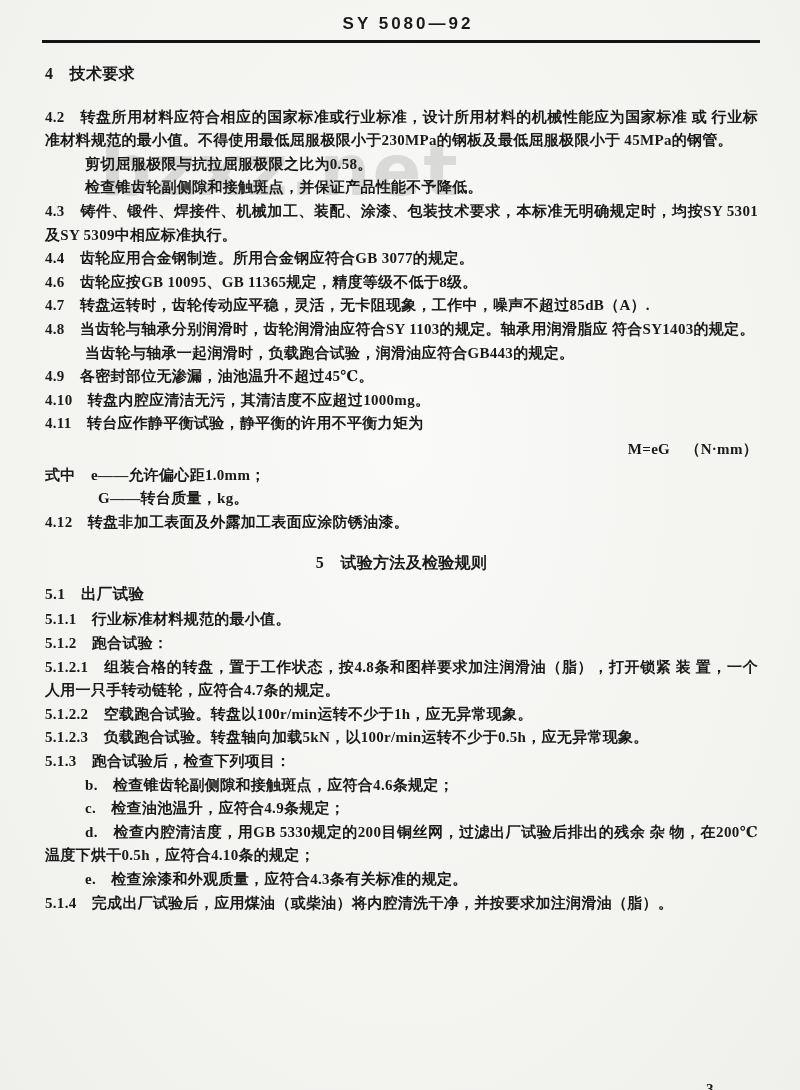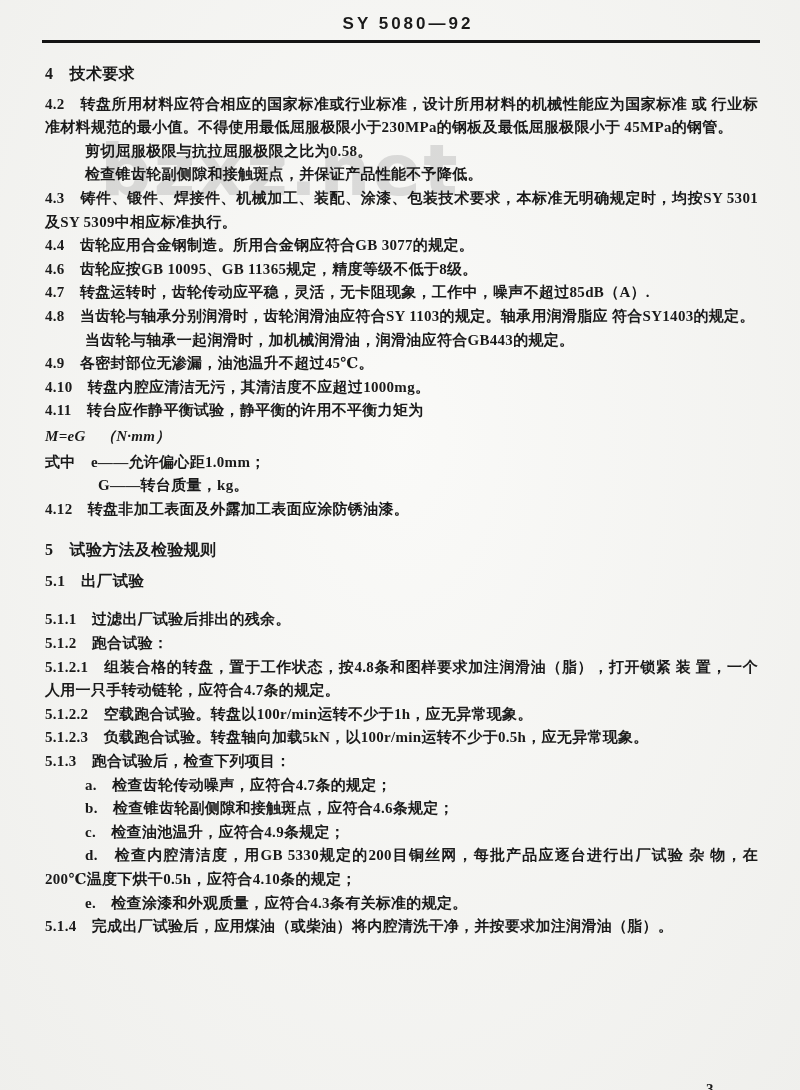--- a/index.html
+++ b/index.html
@@ -44,37 +44,36 @@
     position:absolute;top:43px;left:45px;width:713px;
     z-index:2;
     font-size:15px;
     line-height:23.6px;
     font-weight:600;
     letter-spacing:0.3px;
   }
   .content p{margin:0;text-align:justify;}
   .content p.h1{
     font-weight:700;font-size:16px;
-    margin-top:19px;margin-bottom:7px;
+    margin-top:19px;margin-bottom:20px;
     text-align:left;
   }
   .content p.h1sp{
     font-weight:700;font-size:16px;
     margin-top:17px;margin-bottom:7px;
-    text-align:left;
+    text-align:center;
   }
   .content p.h2{
     font-weight:700;font-size:15.5px;
-    margin-top:7px;margin-bottom:16px;
+    margin-top:7px;margin-bottom:3px;
     text-align:left;
   }
   .content p.ind{text-indent:40px;}
   .content p.ctr{
-    text-align:left;
-    font-style:italic;
+    text-align:right;
     margin:2px 0;
   }
   .content p.def2{text-indent:53px;}
   .footer-pagenum{
     position:absolute;top:1081px;left:706px;
     font-size:15px;font-weight:700;
     z-index:2;
   }
 </style>
 </head>
@@ -92,38 +91,37 @@
   <div class="content">
       <p class="h1">4　技术要求</p>
       <p class="p">4.2　转盘所用材料应符合相应的国家标准或行业标准，设计所用材料的机械性能应为国家标准 或 行业标准材料规范的最小值。不得使用最低屈服极限小于230MPa的钢板及最低屈服极限小于 45MPa的钢管。</p>
       <p class="ind">剪切屈服极限与抗拉屈服极限之比为0.58。</p>
       <p class="ind">检查锥齿轮副侧隙和接触斑点，并保证产品性能不予降低。</p>
       <p class="p">4.3　铸件、锻件、焊接件、机械加工、装配、涂漆、包装技术要求，本标准无明确规定时，均按SY 5301及SY 5309中相应标准执行。</p>
       <p class="p">4.4　齿轮应用合金钢制造。所用合金钢应符合GB 3077的规定。</p>
       <p class="p">4.6　齿轮应按GB 10095、GB 11365规定，精度等级不低于8级。</p>
       <p class="p">4.7　转盘运转时，齿轮传动应平稳，灵活，无卡阻现象，工作中，噪声不超过85dB（A）.</p>
       <p class="p">4.8　当齿轮与轴承分别润滑时，齿轮润滑油应符合SY 1103的规定。轴承用润滑脂应 符合SY1403的规定。</p>
-      <p class="ind">当齿轮与轴承一起润滑时，加机械润滑油，润滑油应符合GB443的规定。</p>
+      <p class="ind">当齿轮与轴承一起润滑时，负载跑合试验，润滑油应符合GB443的规定。</p>
       <p class="p">4.9　各密封部位无渗漏，油池温升不超过45℃。</p>
       <p class="p">4.10　转盘内腔应清洁无污，其清洁度不应超过1000mg。</p>
       <p class="p">4.11　转台应作静平衡试验，静平衡的许用不平衡力矩为</p>
       <p class="ctr">M=eG　（N·mm）</p>
       <p class="p">式中　e——允许偏心距1.0mm；</p>
       <p class="def2">G——转台质量，kg。</p>
       <p class="p">4.12　转盘非加工表面及外露加工表面应涂防锈油漆。</p>
       <p class="h1sp">5　试验方法及检验规则</p>
       <p class="h2">5.1　出厂试验</p>
-      <p class="p">5.1.1　过滤出厂试验后排出的残余。</p>
+      <p class="p">5.1.1　行业标准材料规范的最小值。</p>
       <p class="p">5.1.2　跑合试验：</p>
       <p class="p">5.1.2.1　组装合格的转盘，置于工作状态，按4.8条和图样要求加注润滑油（脂），打开锁紧 装 置，一个人用一只手转动链轮，应符合4.7条的规定。</p>
       <p class="p">5.1.2.2　空载跑合试验。转盘以100r/min运转不少于1h，应无异常现象。</p>
       <p class="p">5.1.2.3　负载跑合试验。转盘轴向加载5kN，以100r/min运转不少于0.5h，应无异常现象。</p>
       <p class="p">5.1.3　跑合试验后，检查下列项目：</p>
-      <p class="ind">a.　检查齿轮传动噪声，应符合4.7条的规定；</p>
       <p class="ind">b.　检查锥齿轮副侧隙和接触斑点，应符合4.6条规定；</p>
       <p class="ind">c.　检查油池温升，应符合4.9条规定；</p>
-      <p class="ind">d.　检查内腔清洁度，用GB 5330规定的200目铜丝网，每批产品应逐台进行出厂试验 杂 物，在200℃温度下烘干0.5h，应符合4.10条的规定；</p>
+      <p class="ind">d.　检查内腔清洁度，用GB 5330规定的200目铜丝网，过滤出厂试验后排出的残余 杂 物，在200℃温度下烘干0.5h，应符合4.10条的规定；</p>
       <p class="ind">e.　检查涂漆和外观质量，应符合4.3条有关标准的规定。</p>
       <p class="p">5.1.4　完成出厂试验后，应用煤油（或柴油）将内腔清洗干净，并按要求加注润滑油（脂）。</p>
     </div>
 
   <div class="footer-pagenum">3</div>
 </div>
 
 </body></html>

